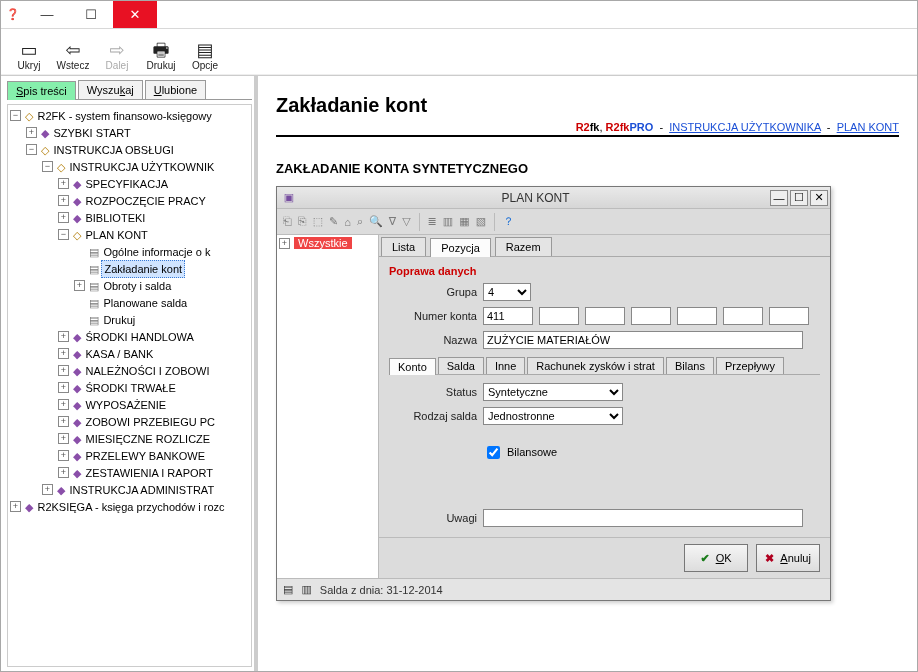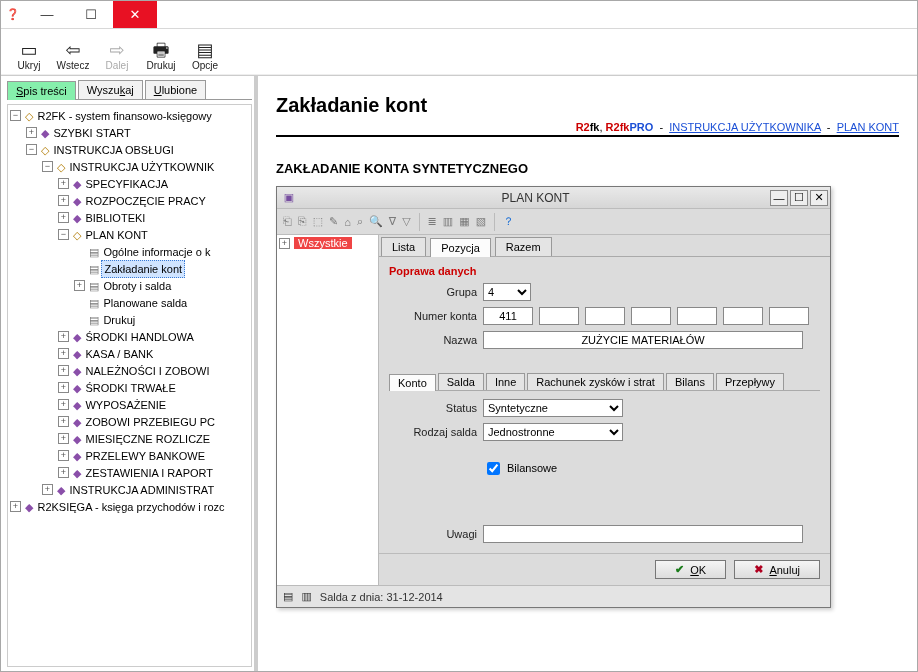--- a/index.html
+++ b/index.html
@@ -74,28 +74,28 @@
   .leftnode { display:flex; align-items:center; gap:2px;}
   .leftnode .hl { background:#ef4444; color:#fff; padding:0 4px; font-size:11px;}
   .dialog-right { flex:1; padding:0;}
   .innertabs { display:flex; border-bottom:1px solid #aaa; background:#dcdcdc;}
   .innertab { padding:3px 10px; border:1px solid #999; border-bottom:none; background:#e4e4e4; margin:2px 2px 0 2px; font-size:11px;}
   .innertab.active { background:#fcfcfc; position:relative; top:1px;}
   .section { padding:6px 10px;}
   .red-head { color:#c00; font-weight:bold; font-size:11px; margin:2px 0 4px 0;}
   .field-row { display:flex; align-items:center; height:22px; gap:6px; margin:2px 0;}
   .field-row label { width:88px; text-align:right; font-size:11px; color:#222;}
-  .txt { border:1px solid #888; background:#fff; height:18px; font-size:11px; padding:1px 3px;text-align:center;}
+  .txt { border:1px solid #888; background:#fff; height:18px; font-size:11px; padding:1px 3px;}
   .sel { border:1px solid #888; background:#fff; height:18px; font-size:11px;}
   .subtabs { display:flex; border-bottom:1px solid #aaa; margin:6px 0 6px 0;}
-  .subtab { padding:2px 8px; border:1px solid #999; border-bottom:none; background:#e4e4e4; margin:16px 2px 0 0; font-size:11px;}
+  .subtab { padding:2px 8px; border:1px solid #999; border-bottom:none; background:#e4e4e4; margin:0 2px 0 0; font-size:11px;}
   .subtab.active { background:#fcfcfc; position:relative; top:1px;}
   .chk { display:flex; align-items:center; gap:4px;}
   .dialog-buttons { display:flex; justify-content:flex-end; gap:8px; padding:6px 10px; border-top:1px solid #bbb;}
-  .btn { min-width:64px; height:19px; border:1px solid #777; background:linear-gradient(#f5f5f5,#ddd); display:inline-flex; align-items:center; justify-content:center; gap:6px; font-size:11px; padding:0 19px;}
+  .btn { min-width:64px; height:28px; border:1px solid #777; background:linear-gradient(#f5f5f5,#ddd); display:inline-flex; align-items:center; justify-content:center; gap:6px; font-size:11px; padding:0 8px;}
   .btn .ok::before { content:"✔"; color:#1a7c1a; font-weight:bold;}
   .btn .cancel::before { content:"✖"; color:#b00020; font-weight:bold;}
   .dialog-status { height:22px; border-top:1px solid #bbb; background:#e4e4e4; display:flex; align-items:center; gap:8px; padding:0 6px; font-size:11px; color:#333;}
   .underline-first::first-letter{ text-decoration: underline;}
 </style>
 </head>
 <body>
 
 <div class="window">
 

